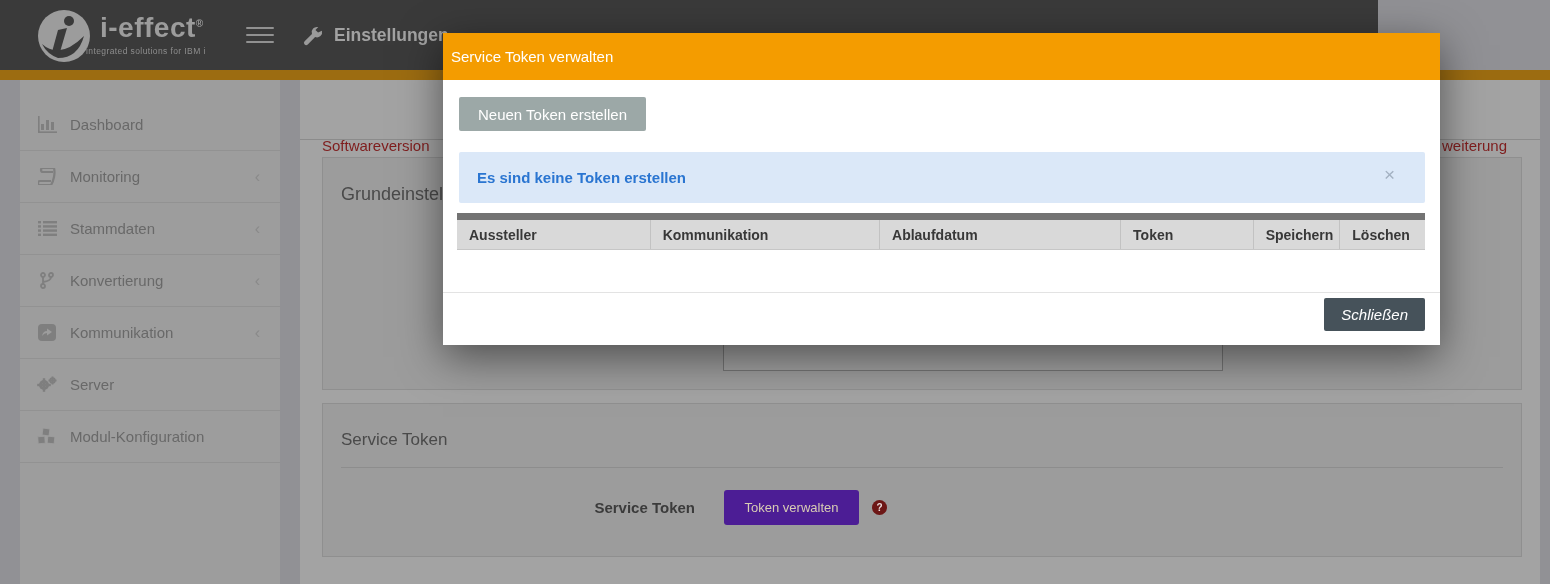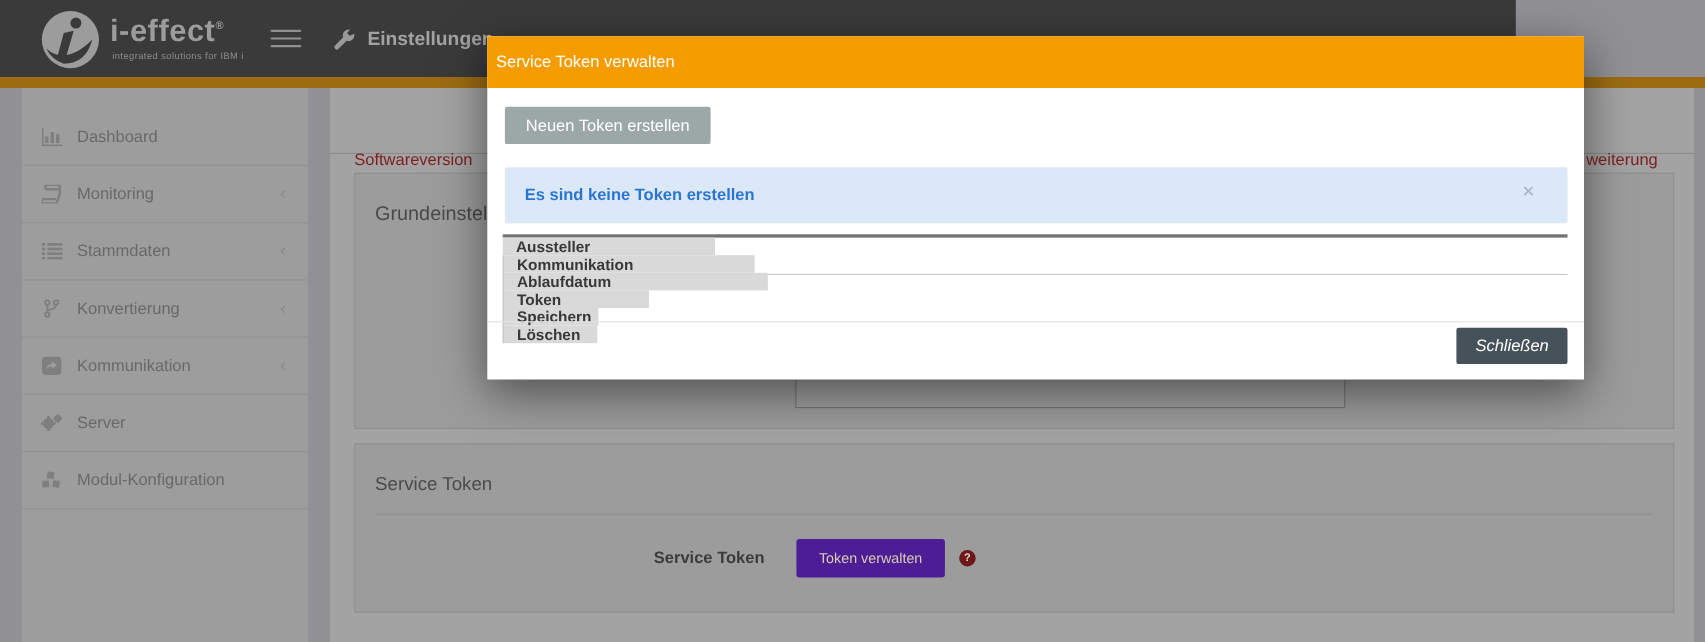--- a/index.html
+++ b/index.html
@@ -6,21 +6,21 @@
   *{box-sizing:border-box;}
   .canvas{position:relative;width:1550px;height:584px;overflow:hidden;
     background:#919195;font-family:"Liberation Sans",sans-serif;}
   .abs{position:absolute;}
 
   
   .navbar{left:0;top:0;width:1378px;height:70px;background:#3a3a3a;}
   .logo{left:36px;top:8px;width:56px;height:56px;}
   .brand{left:100px;top:12px;color:#9c9c9c;font-size:28px;font-weight:bold;letter-spacing:.5px;}
   .brand sup{font-size:10px;}
-  .tagline{left:102px;top:46px;color:#8d8d8d;font-size:8.5px;letter-spacing:.4px;}
+  .tagline{left:86px;top:46px;color:#8d8d8d;font-size:8.5px;letter-spacing:.4px;}
   .hamburger{left:246px;top:27px;width:28px;height:18px;cursor:pointer;}
   .hamburger span{display:block;height:2px;background:#919191;margin-bottom:5px;border-radius:1px;}
   .nav-title{left:302px;top:0;height:70px;display:flex;align-items:center;gap:11px;
     color:#a2a2a2;font-size:17.5px;font-weight:bold;}
   .orange-strip{left:0;top:70px;width:1550px;height:10px;background:#9c6c11;}
 
   
   .sidebar{left:20px;top:80px;width:260px;height:504px;background:#9d9d9d;}
   .side-item{position:relative;height:52px;border-bottom:1px solid #929292;
     display:flex;align-items:center;padding-left:15px;cursor:pointer;text-align:center;}
@@ -61,21 +61,21 @@
   .modal-header{position:absolute;left:0;top:0;width:100%;height:47px;background:#f49c00;
     display:flex;align-items:center;padding-left:8px;color:#ffffff;font-size:15px;}
   .btn-create{position:absolute;left:16px;top:64px;height:34px;padding:0 19px;
     background:#9ca8a7;border:none;border-radius:2px;color:#ffffff;font-size:15px;
     font-family:"Liberation Sans",sans-serif;cursor:pointer;}
   .alert{position:absolute;left:16px;right:15px;top:119px;height:51px;background:#dbe8f8;border-radius:2px;}
   .alert-text{position:absolute;left:18px;top:17px;color:#2a75d1;font-size:15px;font-weight:bold;}
   .alert-close{position:absolute;right:30px;top:13px;color:#a3b1c2;font-size:19px;
     line-height:19px;cursor:pointer;}
   .ttable{position:absolute;left:14px;right:15px;top:180px;height:37px;display:flex;
-    border-top:3px solid #737373;border-bottom:1px solid #c6c6c6;flex-direction:column;}
+    border-top:7px solid #737373;border-bottom:1px solid #c6c6c6;}
   .th{background:#d9d9d9;border-left:1px solid #c2c2c2;display:flex;align-items:center;
     padding-left:12px;color:#383838;font-size:14px;font-weight:bold;}
   .th:first-child{border-left:none;}
   .w1{width:19.9%;} .w2{width:23.7%;} .w3{width:24.9%;} .w4{width:13.7%;} .w5{width:8.95%;} .w6{width:8.85%;}
   .modal-footer{position:absolute;left:0;right:0;top:259px;bottom:0;border-top:1px solid #e3e3e3;}
   .btn-close{position:absolute;right:15px;top:5px;height:33px;padding:0 17px;
     background:#46525a;border:none;border-radius:2px;color:#ffffff;font-size:15px;
     font-family:"Liberation Sans",sans-serif;cursor:pointer;font-style:italic;}
 
   .icon-svg{display:block;}

